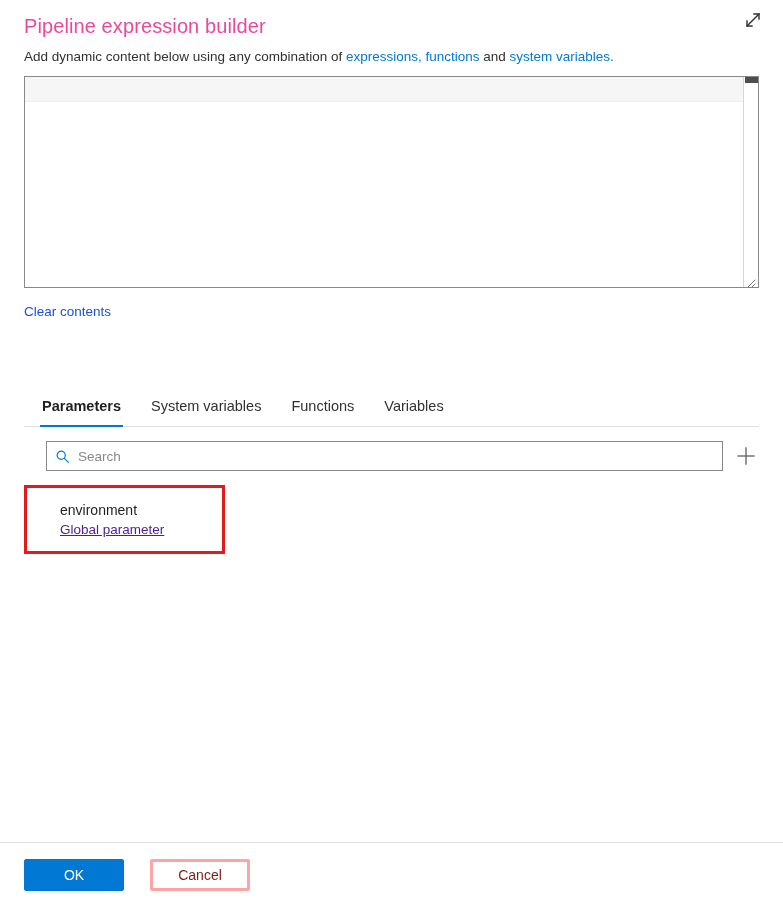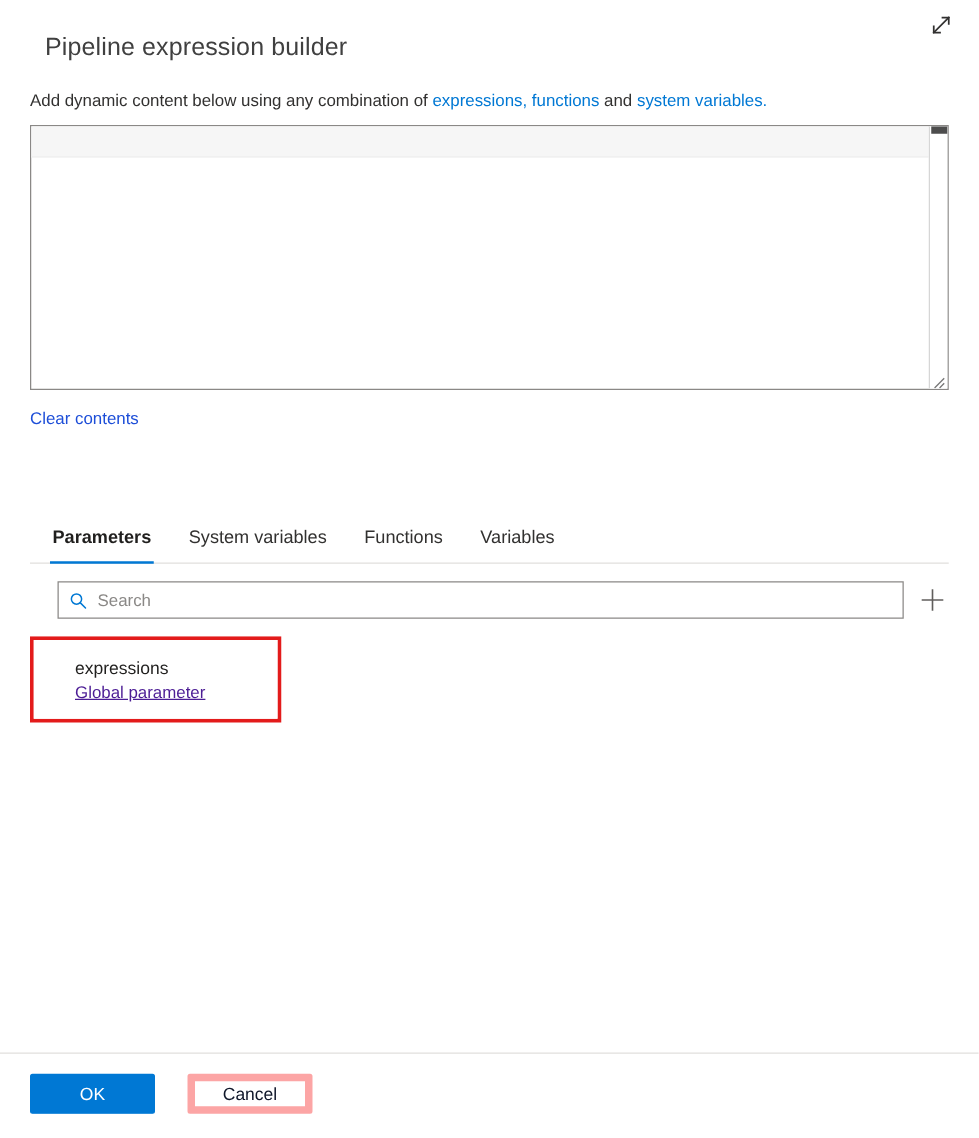--- a/index.html
+++ b/index.html
@@ -25,24 +25,24 @@
 
   
   .header {
     position: relative;
     padding: 12px 24px 0 24px;
     flex: none;
   }
   .title {
     font-size: 20px;
     font-weight: 400;
-    color: #404040;
+    color: #ec4899;
     letter-spacing: 0.1px;
     line-height: 28px;
-    margin: 12px;
+    margin: 0;
   }
   .expand-btn {
     position: absolute;
     top: 4px;
     right: 14px;
     width: 32px;
     height: 32px;
     display: flex;
     align-items: center;
     justify-content: center;
@@ -303,22 +303,22 @@
     padding: 0 16px;
     box-sizing: border-box;
   }
   .btn-primary {
     background: #0078d4;
     color: #ffffff;
     border: 1px solid #0078d4;
   }
   .btn-secondary {
     background: #ffffff;
-    color: #0f172a;
-    border: 6px solid #fca5a5;
+    color: #7f1d1d;
+    border: 3px solid #fca5a5;
     padding-left: 16px;
   }
 </style>
 </head>
 <body>
 
 <div class="panel">
 
   <div class="header">
     <h1 class="title">Pipeline expression builder</h1>
@@ -384,21 +384,21 @@
           <line x1="11" y1="3" x2="11" y2="19"></line>
           <line x1="3" y1="11" x2="19" y2="11"></line>
         </g>
       </svg>
     </button>
   </div>
 
   <div class="results">
     <div class="result-card-outline">
       <div class="result-card">
-        <div class="result-name">expressions</div>
+        <div class="result-name">environment</div>
         <div class="result-sub">Global parameter</div>
       </div>
     </div>
   </div>
 
   <div class="footer">
     <div class="footer-inner">
       <button class="btn btn-primary">OK</button>
       <button class="btn btn-secondary">Cancel</button>
     </div>

